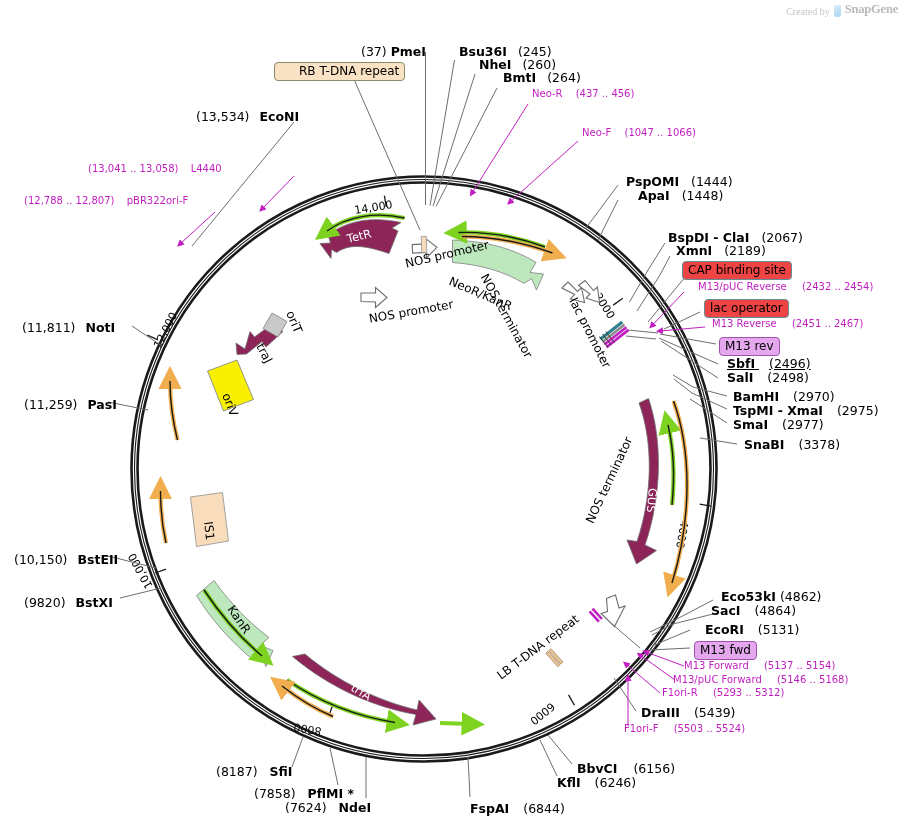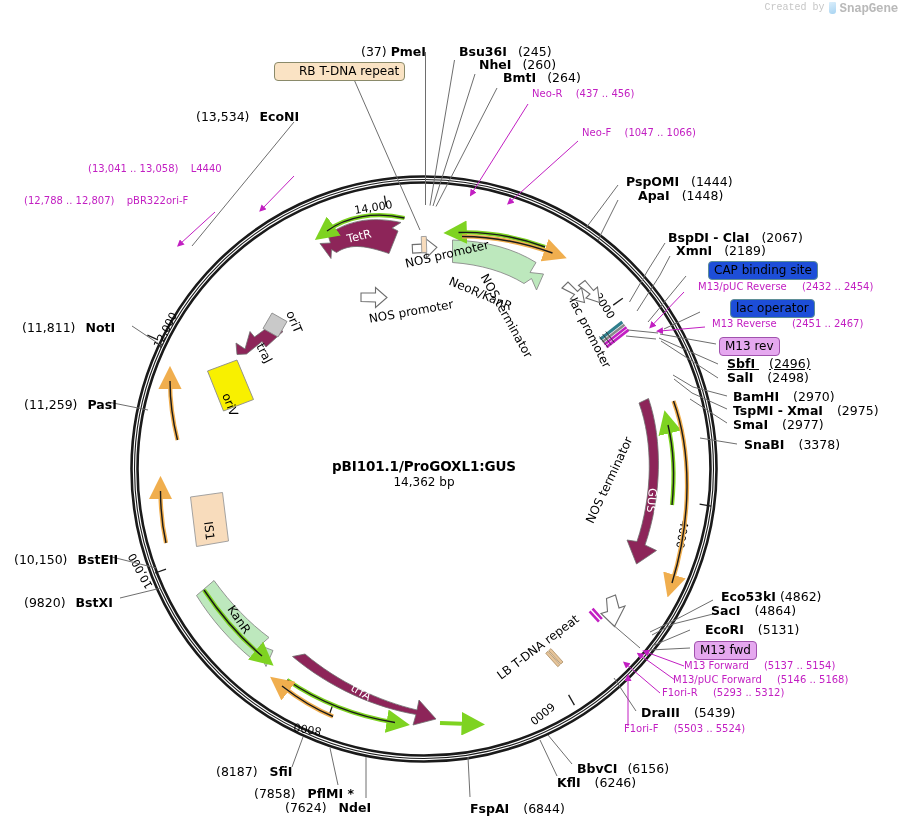--- a/index.html
+++ b/index.html
@@ -9,23 +9,23 @@
     position: relative;
     font-family: "DejaVu Sans", "Liberation Sans", sans-serif;
     overflow: hidden;
   }
   #stage { position: absolute; left:0; top:0; width:906px; height:823px; }
   svg#map { position:absolute; left:0; top:0; width:906px; height:823px; }
 
   
   .credit {
     position: absolute; right: 8px; top: 2px;
-    display: flex; align-items: flex-start; gap: 4px;
+    display: flex; align-items: flex-end; gap: 4px;
     font-size: 10px; color: #c6c6c6;
-    font-family: Liberation Mono, monospace;
+    font-family: Liberation Serif, serif;
   }
   .credit .sg {
     font-size: 12.5px; font-weight: 700; color: #b9b9b9; letter-spacing: -0.2px;
   }
   .credit .mark {
     width: 7px; height: 12px; border-radius: 1px 1px 3px 3px;
     background: linear-gradient(160deg,#dbeefb 0%, #a8d4f2 100%);
   }
 
   
@@ -40,21 +40,21 @@
   .primer { font-size: 10px; color:#c21fc2; }
 
   .badge {
     position:absolute; white-space:nowrap;
     font-family:"DejaVu Sans","Liberation Sans",sans-serif;
     font-size:12px; color:#000;
     border:1px solid #8a8a6a; border-radius:4px;
     padding:1px 5px 2px 5px;
     background:#fae3c4;
   }
-  .badge.teal { background:#1d4ed8; border-color:#5f8f96;margin-left:26px; }
+  .badge.teal { background:#ef4444; border-color:#5f8f96; }
   .badge.purple { background:#e5a8ef; border-color:#a052ad; }
 
   .center-title {
     position:absolute; text-align:center; white-space:nowrap;
     font-family:"DejaVu Sans","Liberation Sans",sans-serif;
   }
   .center-title .name { font-size:13.5px; font-weight:700; color:#000; letter-spacing:-0.1px;}
   .center-title .bp { font-size:12px; font-weight:400; color:#000; margin-top:1px;}
 </style>
 </head>
@@ -389,24 +389,20 @@
       <path class="lead" d="M 132.0 326.0 L 162.0 346.0"></path>
     </g>
   </svg>
 
   <div class="credit">
     <span>Created by</span>
     <span class="mark"></span>
     <span class="sg">SnapGene</span>
   </div>
 
-  <div class="center-title" style="left:424px; top:458px; transform:translateX(-50%);">
-    <div class="name">pBI101.1/ProGOXL1:GUS</div>
-    <div class="bp">14,362 bp</div>
-  </div>
 
   <div class="badge" style="left:274px; top:62px;padding-left:24px;">RB T-DNA repeat</div>
   <div class="badge teal" style="left:682px; top:261px;">CAP binding site</div>
   <div class="badge teal" style="left:704px; top:299px;">lac operator</div>
   <div class="badge purple" style="left:719px; top:337px;">M13 rev</div>
   <div class="badge purple" style="left:694px; top:641px;">M13 fwd</div>
 
   <div class="lbl enz" style="left:361px; top:45px;">
     <span class="pos">(37)</span>
     <b>PmeI</b>
@@ -567,21 +563,21 @@
     <span class="pos" style="margin-left:10px">(5439)</span>
   </div>
 
   <div class="lbl primer" style="left:624px; top:724px;">
     <span>F1ori-F</span>
     <span style="margin-left:12px">(5503 .. 5524)</span>
   </div>
 
   <div class="lbl enz" style="left:577px; top:762px;">
     <b>BbvCI</b>
-    <span class="pos" style="margin-left:6px">(6156)</span>
+    <span class="pos" style="margin-left:12px">(6156)</span>
   </div>
 
   <div class="lbl enz" style="left:557px; top:776px;">
     <b>KflI</b>
     <span class="pos" style="margin-left:10px">(6246)</span>
   </div>
 
   <div class="lbl enz" style="left:470px; top:802px;">
     <b>FspAI</b>
     <span class="pos" style="margin-left:10px">(6844)</span>

